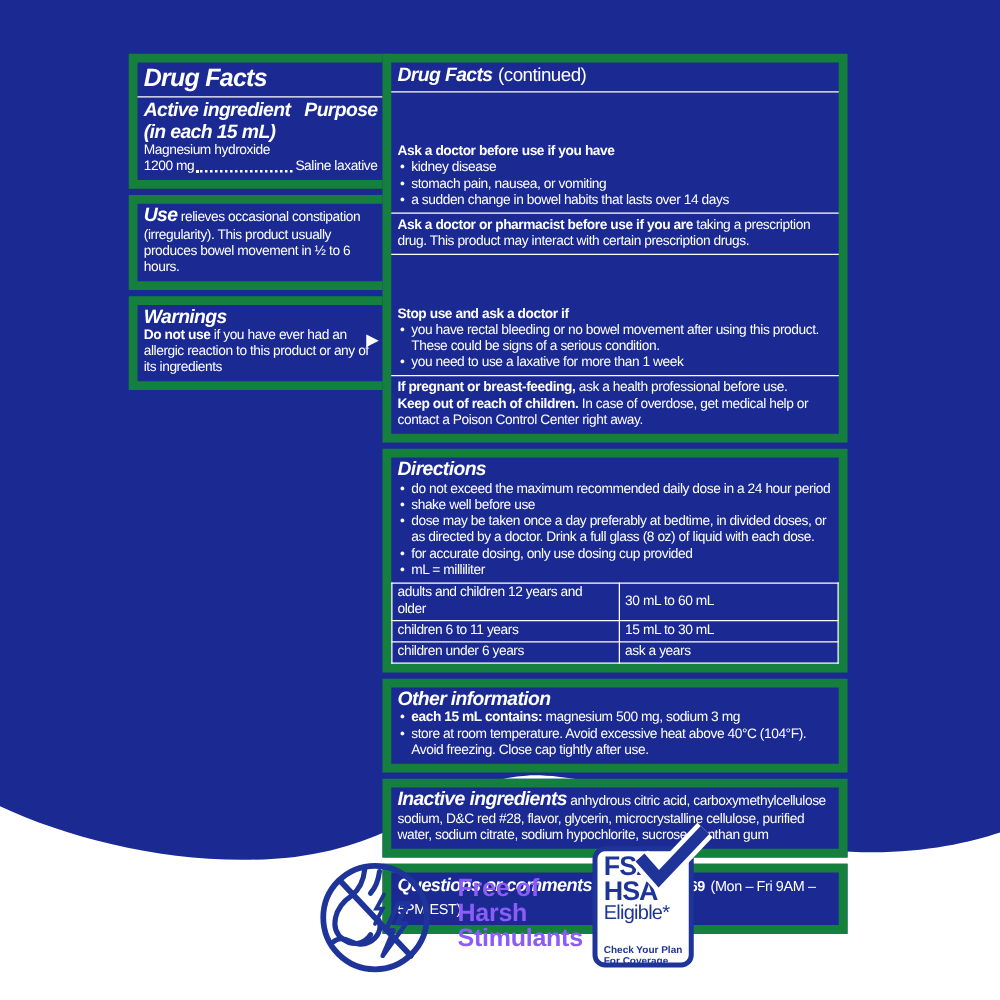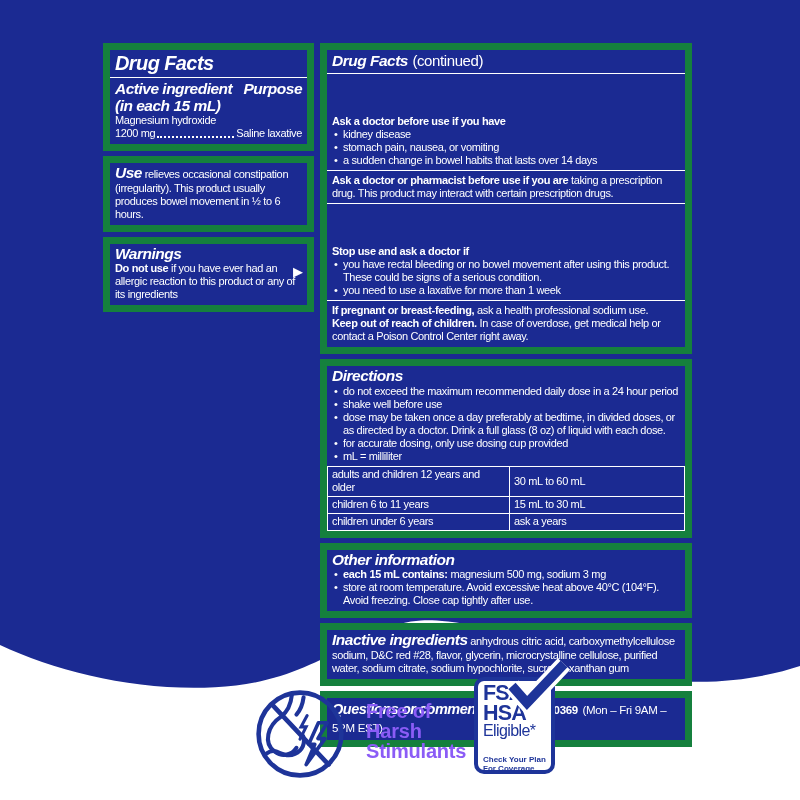--- a/index.html
+++ b/index.html
@@ -3,21 +3,21 @@
 <meta charset="utf-8">
 <style>
   html,body{margin:0;padding:0;}
   .page{position:relative;width:800px;height:800px;background:#ffffff;overflow:hidden;
         font-family:"Liberation Sans","DejaVu Sans",sans-serif;}
   .blue-bg{position:absolute;left:0;top:0;width:800px;height:601px;background:#1b2a92;}
   .wave{position:absolute;left:0;top:600px;display:block;}
 
   .col{position:absolute;display:flex;flex-direction:column;gap:5px;color:#fff;}
   .col-left{left:103px;top:43px;width:211px;}
-  .col-right{left:320px;top:43px;width:372px;}
+  .col-right{left:306px;top:43px;width:372px;}
 
   .box{border:7px solid #15803d;background:#1b2a92;padding:2px 5px 4px;position:relative;box-sizing:border-box;}
   .rule{border-top:1.5px solid #ffffff;margin:3px -5px;}
 
   .df-title{font-size:20px;font-weight:bold;font-style:italic;letter-spacing:-0.6px;line-height:22px;}
   .h2{font-size:15.5px;font-weight:bold;font-style:italic;letter-spacing:-0.5px;line-height:16.5px;}
   .h2-reg{font-size:15px;letter-spacing:-0.4px;}
   .body{font-size:11px;line-height:13px;letter-spacing:-0.35px;}
   .bold{font-weight:bold;margin-top:41px;}
   b{font-weight:bold;}
@@ -115,21 +115,21 @@
       </div>
 
       <div class="rule"></div>
       <div class="body bold">Stop use and ask a doctor if</div>
       <div class="bullet">you have rectal bleeding or no bowel movement after using this product. These could be signs of a serious condition.</div>
       <div class="bullet">you need to use a laxative for more than 1 week</div>
 
       <div class="rule"></div>
       <div class="body">
         <b>If pregnant or breast-feeding,</b>
-        <span>ask a health professional sodium use.</span>
+        <span>ask a health professional before use.</span>
       </div>
       <div class="body">
         <b>Keep out of reach of children.</b>
         <span>In case of overdose, get medical help or contact a Poison Control Center right away.</span>
       </div>
     </div>
 
     <div class="box">
       <div class="h2">Directions</div>
       <div class="bullet">do not exceed the maximum recommended daily dose in a 24 hour period</div>

